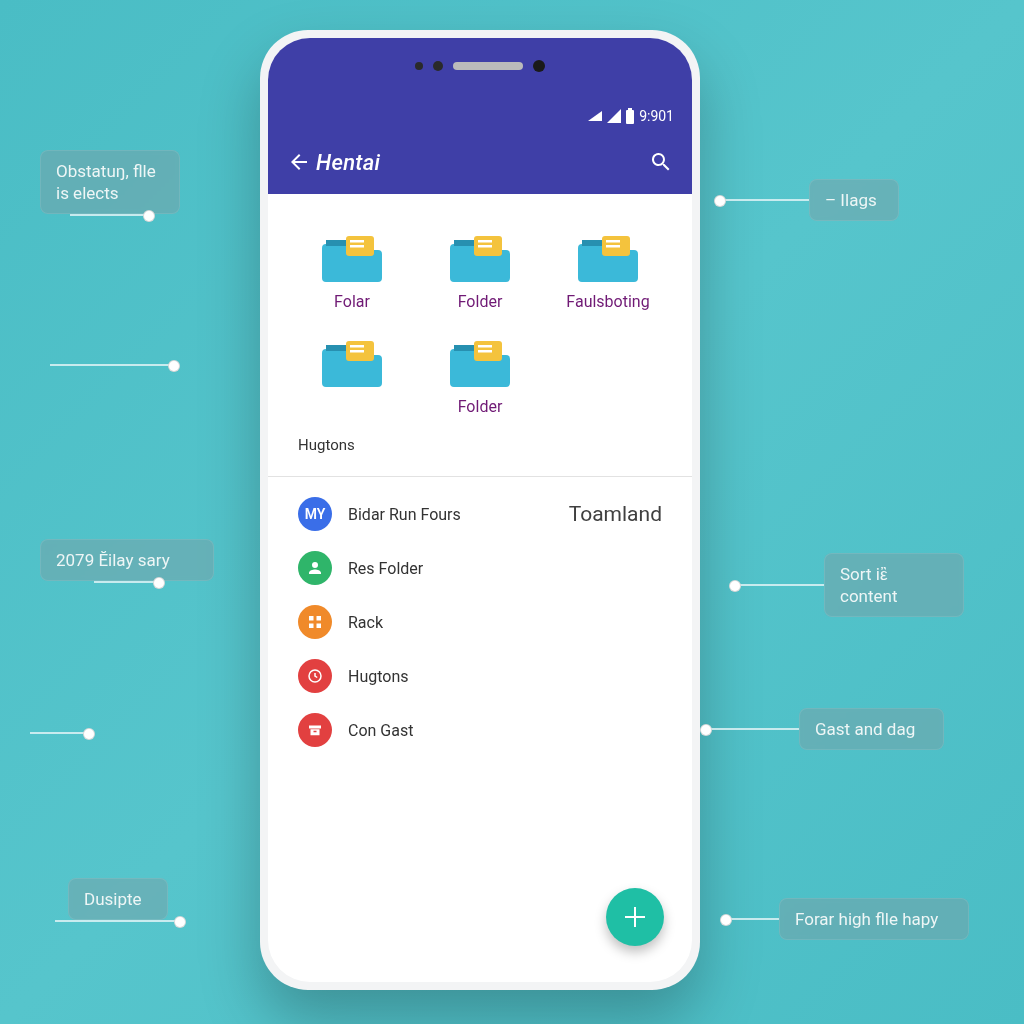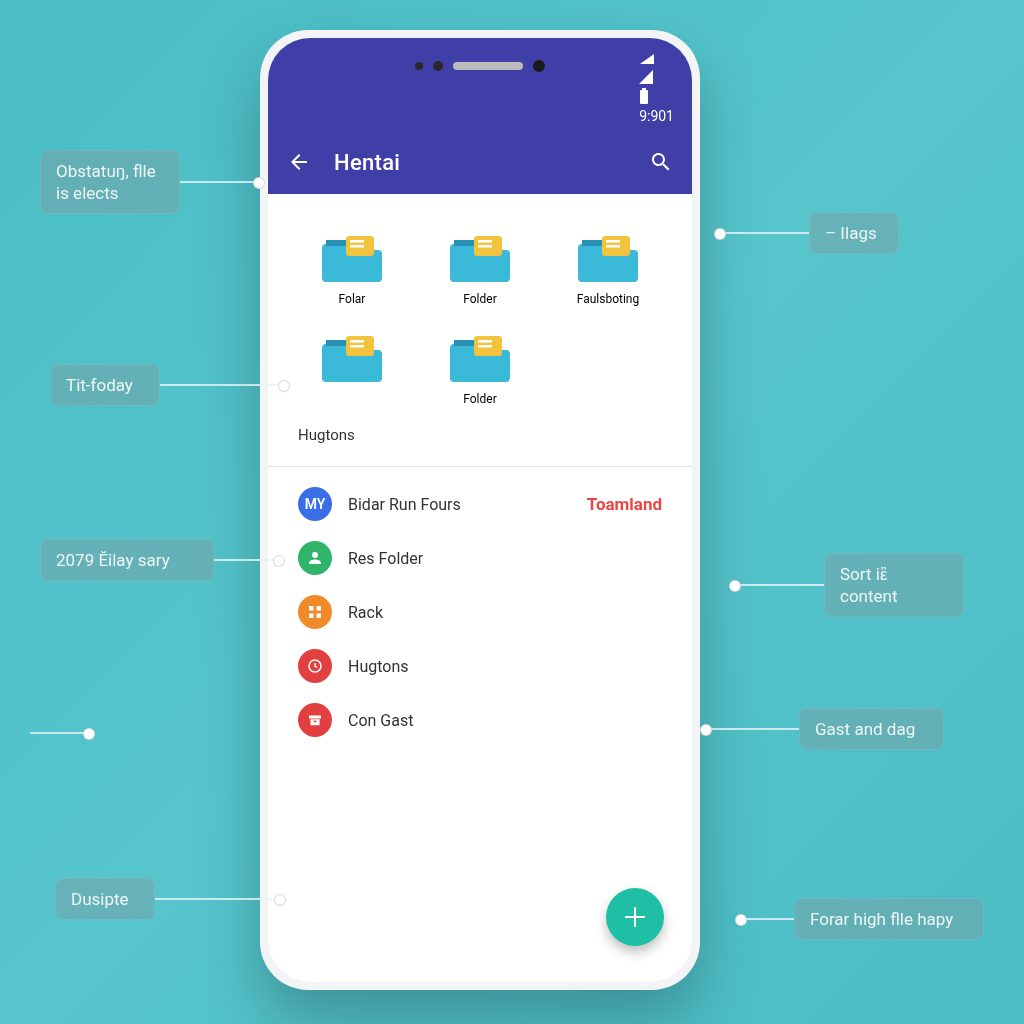--- a/index.html
+++ b/index.html
@@ -53,68 +53,68 @@
     display:flex;
     align-items:flex-end;
     justify-content:flex-end;
     padding: 0 18px 6px 0;
     color:#fff;
     background: #3f3fa7;
     font-size: 14px;
     gap:4px;
   }
   .statusbar svg { fill:#fff; }
-  .status-icons { display:flex; align-items:flex-start; gap:4px;flex-direction:column; }
+  .status-icons { display:flex; align-items:center; gap:4px; }
 
   
   .appbar {
     height: 64px;
     background: #3f3fa7;
     display:flex;
     align-items:center;
     padding: 0 14px;
     color:#fff;
   }
   .appbar .back { width:34px; height:34px; display:flex; align-items:center; justify-content:center; cursor:pointer; }
-  .appbar .title { flex:1; font-size: 22px; font-weight:500; margin-left:18px; letter-spacing:0.3px; }
+  .appbar .title { flex:1; font-size: 22px; font-weight:500; letter-spacing:0.3px;font-style:italic; }
   .appbar .search { width:34px;height:34px;display:flex;align-items:center;justify-content:center;cursor:pointer; }
 
   
   .content { padding: 30px 20px 0 20px; position: relative; height: calc(100% - 156px); }
   .folder-grid { display:flex; flex-wrap:wrap; gap: 0; }
   .folder-cell {
     width: 128px;
     text-align:center;
     padding: 8px 0 14px 0;
     cursor:pointer;
   }
   .folder-icon { margin:0 auto 10px; width:60px; height:50px; position:relative; }
   .folder-icon svg { display:block; }
-  .folder-label { font-size:12px; color:#000000; }
+  .folder-label { font-size:16px; color:#701a75; }
 
   .section-label { font-size:15px; color:#333; padding: 6px 4px 8px 10px; }
   .divider { height:1px; background:#e2e2e2; margin: 14px -20px 0 -20px; }
 
   
   .list { padding: 10px 0 0 0; }
   .list-row {
     display:flex;
     align-items:center;
     padding: 10px 10px;
     cursor:pointer;
     gap: 16px;
   }
   .list-icon {
     width:34px; height:34px; border-radius:50%;
     display:flex;align-items:center;justify-content:center;
     color:#fff; font-size:14px; font-weight:600;text-align:center;
   }
   .list-icon svg { width:18px; height:18px; fill:#fff; }
   .list-label { flex:1; font-size:16px; color:#333; }
-  .list-action { color:#ef4444; font-size:17px; font-weight:700; }
+  .list-action { color:#404040; font-size:21px; font-weight:400; }
 
   
   .fab {
     position:absolute;
     right: 28px;
     bottom: 36px;
     width: 58px; height:58px;
     background:#1fbfa5;
     border-radius:50%;
     box-shadow: 0 6px 12px rgba(0,0,0,0.25);
@@ -127,21 +127,21 @@
   .fab::before { width:20px; height:2px; }
   .fab::after { width:2px; height:20px; }
 
   
   .callout {
     position:absolute;
     display:flex;
     align-items:center;
     z-index:5;
   }
-  .callout.left { flex-direction: row; }
+  .callout.left { flex-direction: column; }
   .callout.right { flex-direction: row-reverse; }
   .callout .tag {
     background: rgba(120,160,165,0.5);
     backdrop-filter: blur(2px);
     padding: 10px 16px;
     border-radius: 8px;
     color:#eef6f6;
     font-size: 17px;
     line-height:1.3;
     box-shadow: inset 0 0 0 1px rgba(255,255,255,0.1);
@@ -328,43 +328,42 @@
     </div>
   </div>
 </div>
 
 <div class="callout left" style="top:150px;left:40px">
   <div class="tag" style="width:140px">Obstatuŋ, flle
 is elects</div>
   <div class="line" style="width:80px"></div>
 </div>
 <div class="callout left" style="top:364px;left:50px">
-  <div class="tag" style="width:110px">Tit-foday</div>
   <div class="line" style="width:125px"></div>
 </div>
 <div class="callout left" style="top:539px;left:40px">
   <div class="tag" style="width:174px">2079 Ĕilay sary</div>
   <div class="line" style="width:66px"></div>
 </div>
 <div class="callout left" style="top:732px;left:30px">
   <div class="line" style="width:60px"></div>
 </div>
 <div class="callout left" style="top:878px;left:55px">
   <div class="tag" style="width:100px">Dusipte</div>
   <div class="line" style="width:126px"></div>
 </div>
 
-<div class="callout right" style="top:212px;right:125px">
+<div class="callout right" style="top:179px;right:125px">
   <div class="tag" style="width:90px">– Ilags</div>
   <div class="line" style="width:90px"></div>
 </div>
 <div class="callout right" style="top:553px;right:60px">
   <div class="tag" style="width:140px">Sort iἒ content</div>
   <div class="line" style="width:90px"></div>
 </div>
 <div class="callout right" style="top:708px;right:80px">
   <div class="tag" style="width:145px">Gast and dag</div>
   <div class="line" style="width:94px"></div>
 </div>
-<div class="callout right" style="top:898px;right:40px">
+<div class="callout right" style="top:898px;right:55px">
   <div class="tag" style="width:190px">Forar high flle hapy</div>
   <div class="line" style="width:54px"></div>
 </div>
 
 </body></html>

